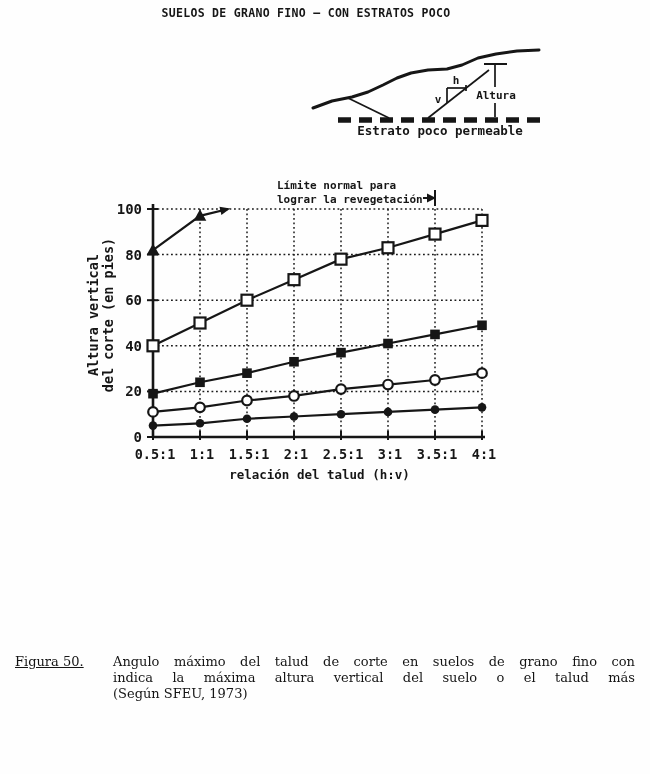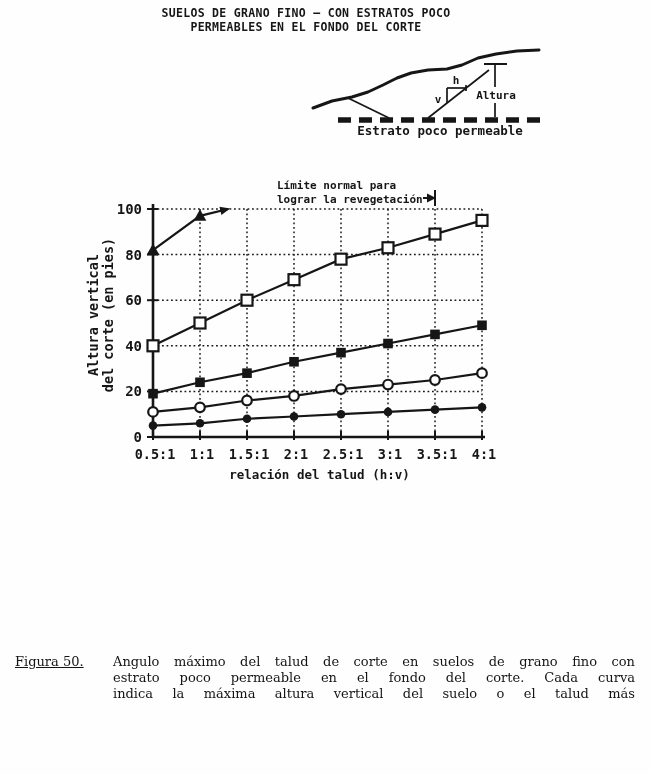--- a/index.html
+++ b/index.html
@@ -37,21 +37,20 @@
   .caption-line  { text-align:justify; text-align-last:justify; }
   .caption-source{ text-align:left; }
 </style>
 </head>
 <body>
 
 <div class="page">
 
   <div class="title-block">
     <div>SUELOS DE GRANO FINO – CON ESTRATOS POCO</div>
-    <div>PERMEABLES EN EL FONDO DEL CORTE</div>
   </div>
 
   <svg id="diagram-svg" viewBox="300 38 255 104">
     <polyline class="thick" points="313,108 332,101 352,97 368,92 383,85 397,78 411,73 428,70 447,69 462,65 478,58 496,54 517,51 539,50"></polyline>
     <line class="thin" x1="348" y1="98" x2="389" y2="118"></line>
     <line class="thin" x1="428" y1="118" x2="489" y2="70"></line>
     <line class="thin" x1="447" y1="88" x2="466" y2="88"></line>
     <line class="thin" x1="466" y1="85" x2="466" y2="91"></line>
     <line class="thin" x1="447" y1="88" x2="447" y2="103"></line>
     <text class="t11" x="456" y="84" text-anchor="middle">h</text>
@@ -176,18 +175,18 @@
         <line x1="423" y1="198" x2="429" y2="198" class="axis"></line>
         <polygon points="436,198 427,193.6 427,202.4" class="marker-fill"></polygon>
         <line x1="435" y1="190" x2="435" y2="206" class="axis"></line>
       </g>
     </svg>
 
   <div class="caption">
     <div class="caption-label">Figura 50.</div>
     <div class="caption-body">
       <div class="caption-line">Angulo máximo del talud de corte en suelos de grano fino con</div>
-      <div class="caption-line">estrato poco permeable en el fondo del corte.  Cada curva</div>
       <div class="caption-line">indica la máxima altura vertical del suelo o el talud más</div>
+      <div class="caption-source">(Según SFEU, 1973)</div>
     </div>
   </div>
 
 </div>
 
 </body></html>

